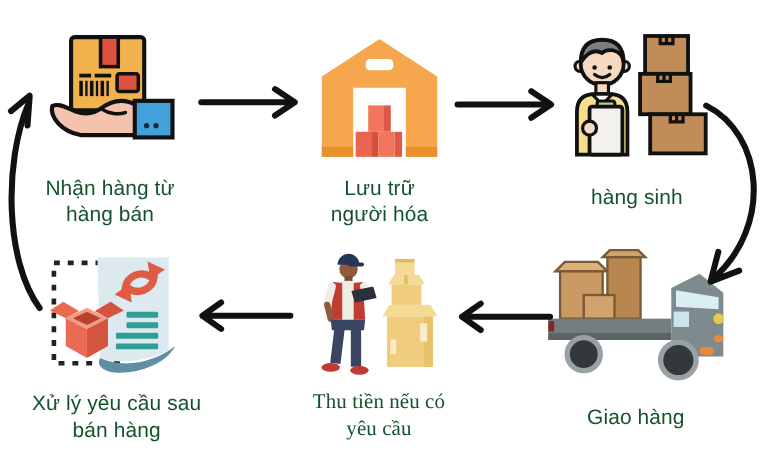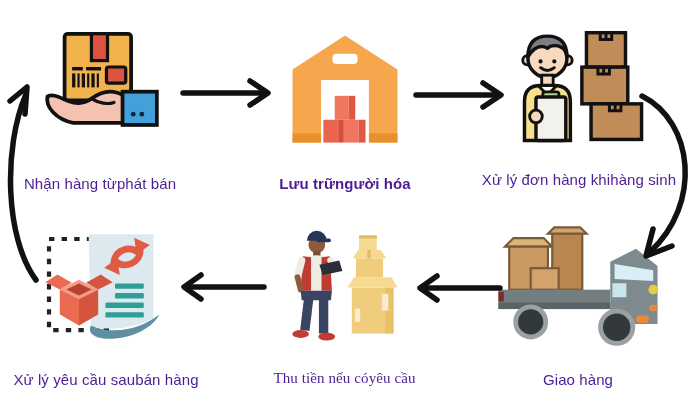--- a/index.html
+++ b/index.html
@@ -5,23 +5,23 @@
   html,body{margin:0;padding:0;background:#e9e9e9;}
   .stage{
     position:relative;width:700px;height:420px;background:#ffffff;
     font-family:"Liberation Sans","DejaVu Sans",sans-serif;overflow:hidden;
   }
   .node{position:absolute;display:flex;flex-direction:column;align-items:center;}
   .icon-area{display:flex;align-items:center;justify-content:center;}
   .node.top .icon-area{height:134px;}
   .node.bottom .icon-area{height:130px;}
   .caption{
-    display:flex;flex-direction:row;justify-content:center;align-items:center;
-    height:52px;margin-top:2px;text-align:center;color:#4c1d95;
-    font-size:15px;line-height:24px;letter-spacing:.1px;
+    display:flex;flex-direction:column;justify-content:center;align-items:center;
+    height:52px;margin-top:2px;text-align:center;color:#14532d;
+    font-size:19px;line-height:24px;letter-spacing:.1px;
   }
   .arrows{position:absolute;left:0;top:0;width:700px;height:420px;pointer-events:none;}
 </style>
 </head>
 <body>
 
 <div class="stage">
 
   <div class="node top" style="left:5px;top:22px;width:190px;">
     <div class="icon-area">
@@ -41,25 +41,25 @@
         </g>
         <path d="M78,64 C66,57 56,60 48,66 C42,70.5 34,72 26,69 C18,66 12,61.5 6,64.5 C4,74 14,86 30,89 L78,89 Z" fill="#F4C3AF" stroke="#111" stroke-width="3.5" stroke-linejoin="round"></path>
         <path d="M48,67 C54,71 62,72 68,70" fill="none" stroke="#111" stroke-width="3" stroke-linecap="round"></path>
         <rect x="76" y="60" width="32" height="31" fill="#42A1D8" stroke="#111" stroke-width="3.5"></rect>
         <circle cx="86" cy="81" r="2.2" fill="#0b2a3a"></circle>
           <circle cx="94" cy="81" r="2.2" fill="#0b2a3a"></circle>
       </svg>
     </div>
     <div class="caption">
       <div>Nhận hàng từ</div>
-      <div>phát bán</div>
-    </div>
-  </div>
-
-  <div class="node top" style="left:250px;top:22px;width:190px;font-weight:bold;">
+      <div>hàng bán</div>
+    </div>
+  </div>
+
+  <div class="node top" style="left:250px;top:22px;width:190px;">
     <div class="icon-area">
       <svg width="114" height="114" viewBox="0 0 100 100">
         <path d="M50,3 L96,33 L96,97 L71,97 L71,42 L29,42 L29,97 L4,97 L4,33 Z" fill="#F6A74E"></path>
         <rect x="4" y="89" width="25" height="8" fill="#E8912B"></rect>
         <rect x="71" y="89" width="25" height="8" fill="#E8912B"></rect>
         <rect x="39" y="19" width="22" height="9" rx="3.5" fill="#ffffff"></rect>
         <rect x="41" y="56" width="12" height="21" fill="#F0765F"></rect>
           <rect x="53" y="56" width="6" height="21" fill="#DE5845"></rect>
         <rect x="31" y="77" width="13" height="20" fill="#EA6450"></rect>
           <rect x="44" y="77" width="5" height="20" fill="#D64F3C"></rect>
@@ -95,21 +95,20 @@
         <path d="M24,34.5 Q30,39.5 36,34.5" fill="none" stroke="#111" stroke-width="2.6" stroke-linecap="round"></path>
         <rect x="25" y="41" width="10" height="9" fill="#F6D9BE" stroke="#111" stroke-width="2.5"></rect>
         <path d="M10,98 L10,64 Q10,50 24,50 L36,50 Q50,50 50,64 L50,98 Z" fill="#F8DF8E" stroke="#111" stroke-width="3"></path>
         <path d="M22,50 L30,58.5 L38,50 Z" fill="#ffffff" stroke="#111" stroke-width="2.5" stroke-linejoin="round"></path>
         <rect x="26" y="55.5" width="14" height="7.5" rx="2" fill="#AFD18C" stroke="#111" stroke-width="2.5"></rect>
         <rect x="20" y="60" width="26" height="38" rx="2" fill="#F2F1EC" stroke="#111" stroke-width="3"></rect>
         <circle cx="20" cy="77" r="5.5" fill="#F6D9BE" stroke="#111" stroke-width="2.5"></circle>
       </svg>
     </div>
     <div class="caption">
-      <div>Xử lý đơn hàng khi</div>
       <div>hàng sinh</div>
     </div>
   </div>
 
   <div class="node bottom" style="left:478px;top:222px;width:200px;align-items:center;">
     <div class="icon-area">
       <svg width="172" height="124" viewBox="0 0 160 115">
         <g stroke="#7A5A36" stroke-width="2">
           <polygon points="12,20 56,20 48,12 20,12" fill="#DDB27A"></polygon>
           <rect x="16" y="20" width="36" height="40" fill="#C99B63"></rect>

